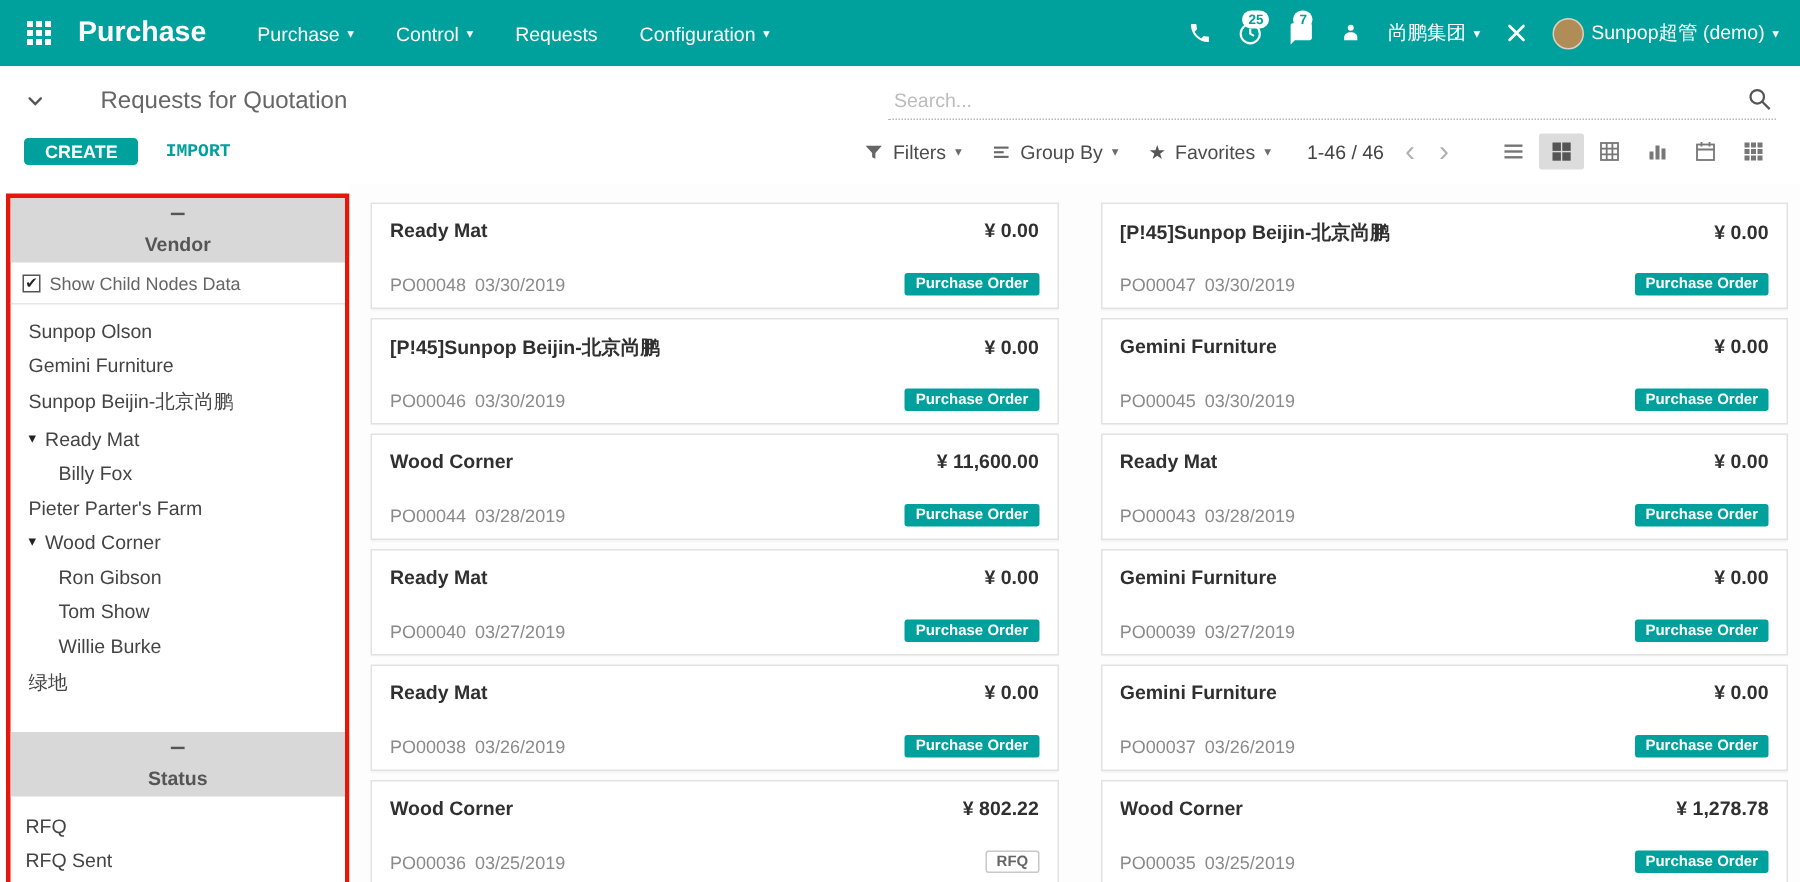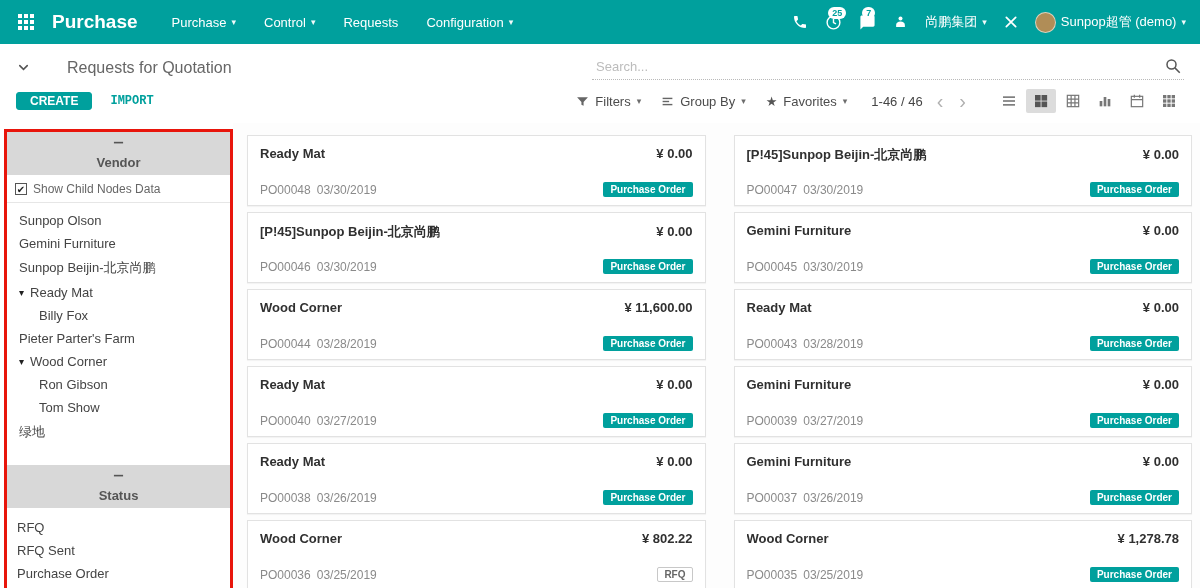--- a/index.html
+++ b/index.html
@@ -354,20 +354,23 @@
         <div class="p-item">
           <span class="tree-caret">▾</span>
           <span>Wood Corner</span>
         </div>
         <div class="p-item child">
             <span>Ron Gibson</span>
           </div>
         <div class="p-item child">
             <span>Tom Show</span>
           </div>
+        <div class="p-item child">
+            <span>Willie Burke</span>
+          </div>
         <div class="p-item">
             <span>绿地</span>
           </div>
       </div>
 
       <div class="status-section">
         <div class="section-head">
           <span class="sec-icon">
             <svg width="11" height="11" viewBox="0 0 24 24" fill="currentColor">
                 <rect x="2" y="10.5" width="20" height="3.5"></rect>

